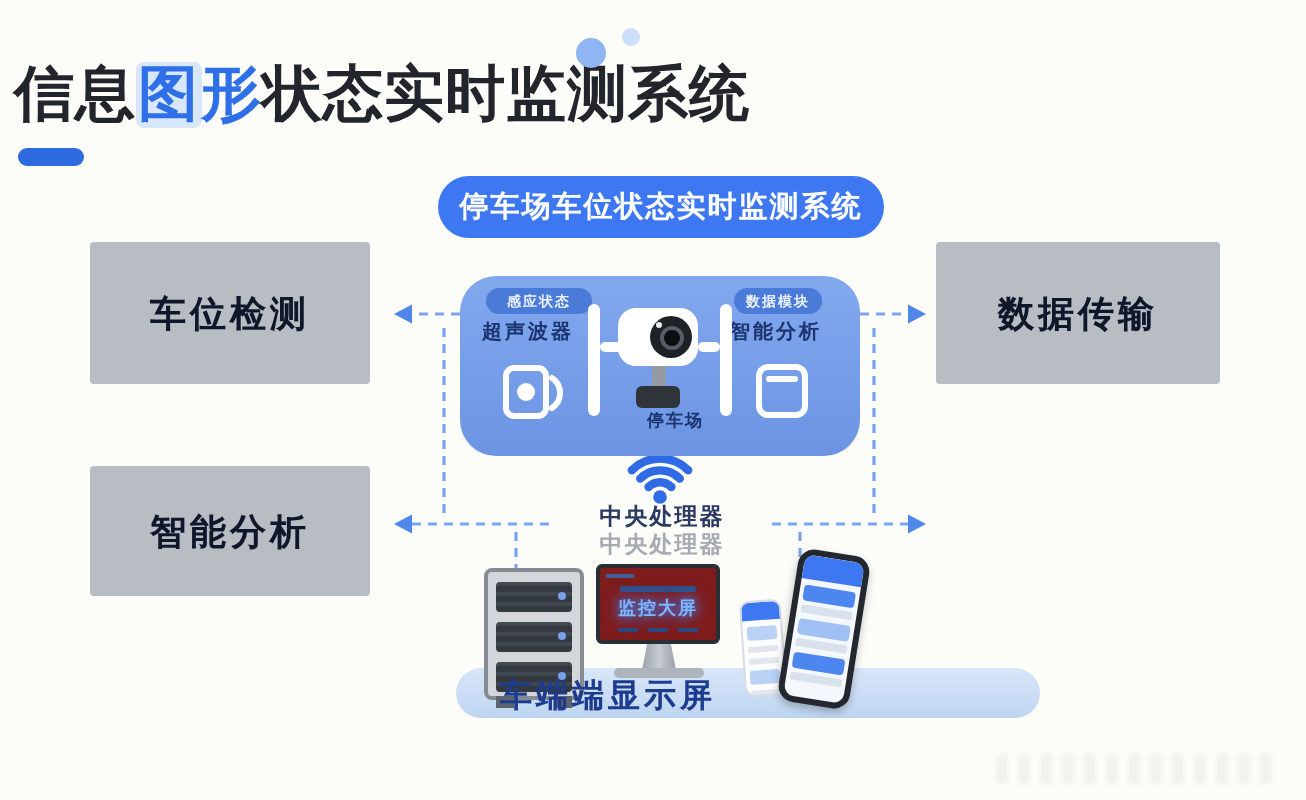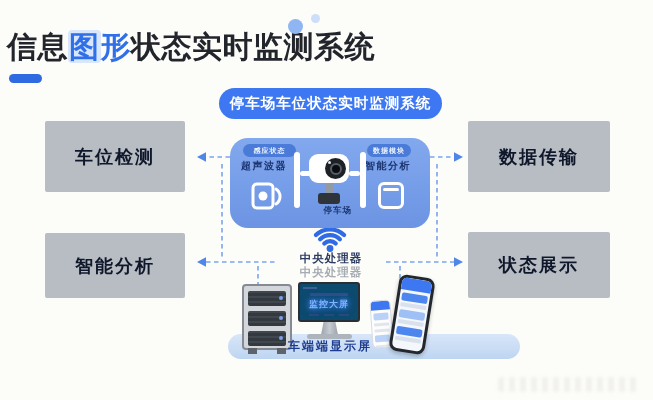--- a/index.html
+++ b/index.html
@@ -62,33 +62,33 @@
 
   
   #proc-bold{position:absolute;left:278px;top:251px;width:106px;text-align:center;font-size:11.5px;font-weight:800;
              color:#2B3A61;letter-spacing:1px;}
   #proc-gray{position:absolute;left:278px;top:265px;width:106px;text-align:center;font-size:11.5px;font-weight:700;
              color:#A6ABB3;letter-spacing:1px;}
 
   
   #platform{position:absolute;left:228px;top:334px;width:292px;height:25px;border-radius:13px;
             background:linear-gradient(180deg,#D8E6F9,#BED5F1);}
-  #platform-label{position:absolute;left:250px;top:338px;width:160px;text-align:center;font-size:12px;
+  #platform-label{position:absolute;left:250px;top:338px;width:160px;font-size:16px;
                   font-weight:800;color:#1E3C8F;letter-spacing:2px;}
 
   #server{position:absolute;left:242px;top:284px;width:50px;height:66px;background:#D3D7DC;border:2px solid #868B93;
           border-radius:4px;box-sizing:border-box;}
   .bay{position:absolute;left:4px;width:38px;height:15px;border-radius:2px;
        background:repeating-linear-gradient(180deg,#41474F 0 2px,#343940 2px 5px);}
   .bay::after{content:"";position:absolute;right:3px;top:5px;width:4px;height:4px;border-radius:50%;background:#7AA0E8;}
   #bay1{top:5px;} #bay2{top:25px;} #bay3{top:45px;}
   .foot{position:absolute;bottom:-6px;width:9px;height:6px;background:#5F646B;}
   #foot-l{left:4px;} #foot-r{right:4px;}
 
-  #monitor-screen{position:absolute;left:298px;top:282px;width:62px;height:40px;background:#0c4a6e;
+  #monitor-screen{position:absolute;left:298px;top:282px;width:62px;height:40px;background:#7f1d1d;
                   border:2px solid #2A2E35;border-radius:3px;box-sizing:border-box;overflow:hidden;}
   .scr-top{position:absolute;left:3px;top:3px;width:14px;height:2px;background:#3E5E9A;}
   .scr-sub{position:absolute;left:10px;top:9px;width:38px;height:2.5px;background:#2F4E86;border-radius:1px;}
   #monitor-title{position:absolute;left:0;top:14px;width:100%;text-align:center;font-size:9px;font-weight:800;
                  color:#7FB4FF;letter-spacing:1px;text-shadow:0 0 5px #3F7DEB,0 0 9px #3F7DEB;}
   .scr-bar1{position:absolute;bottom:4px;left:9px;width:10px;height:2px;background:#28487F;}
   .scr-bar2{position:absolute;bottom:4px;left:24px;width:10px;height:2px;background:#28487F;}
   .scr-bar3{position:absolute;bottom:4px;left:39px;width:10px;height:2px;background:#28487F;}
   #monitor-stand{position:absolute;left:321px;top:322px;width:17px;height:13px;
                  background:linear-gradient(90deg,#9CA2AB,#C6CBD2 50%,#9CA2AB);
@@ -143,21 +143,20 @@
       <path d="M324.3 243.5 A8 8 0 0 1 335.7 243.5"></path>
       <path d="M320.1 239.3 A14 14 0 0 1 339.9 239.3"></path>
       <path d="M315.9 235.1 A20 20 0 0 1 344.1 235.1"></path>
     </g>
     <circle cx="330" cy="248.5" r="3.4" fill="#2E6BE5"></circle>
   </svg>
 
   <div class="gray-box" id="box-tl">车位检测</div>
   <div class="gray-box" id="box-bl">智能分析</div>
   <div class="gray-box" id="box-tr">数据传输</div>
-  <div class="gray-box" id="box-br">状态展示</div>
 
   <div class="panel">
     <div class="tag" id="tag-left">感应状态</div>
     <div class="plabel" id="plabel-left">超声波器</div>
     <div class="tag" id="tag-right">数据模块</div>
     <div class="plabel" id="plabel-right">智能分析</div>
 
     <svg style="position:absolute;left:18px;top:40px" width="38" height="36" viewBox="0 0 38 36">
       <rect x="5" y="6" width="20" height="24" rx="4" fill="none" stroke="#fff" stroke-width="3"></rect>
       <circle cx="15" cy="18" r="4.5" fill="#fff"></circle>

